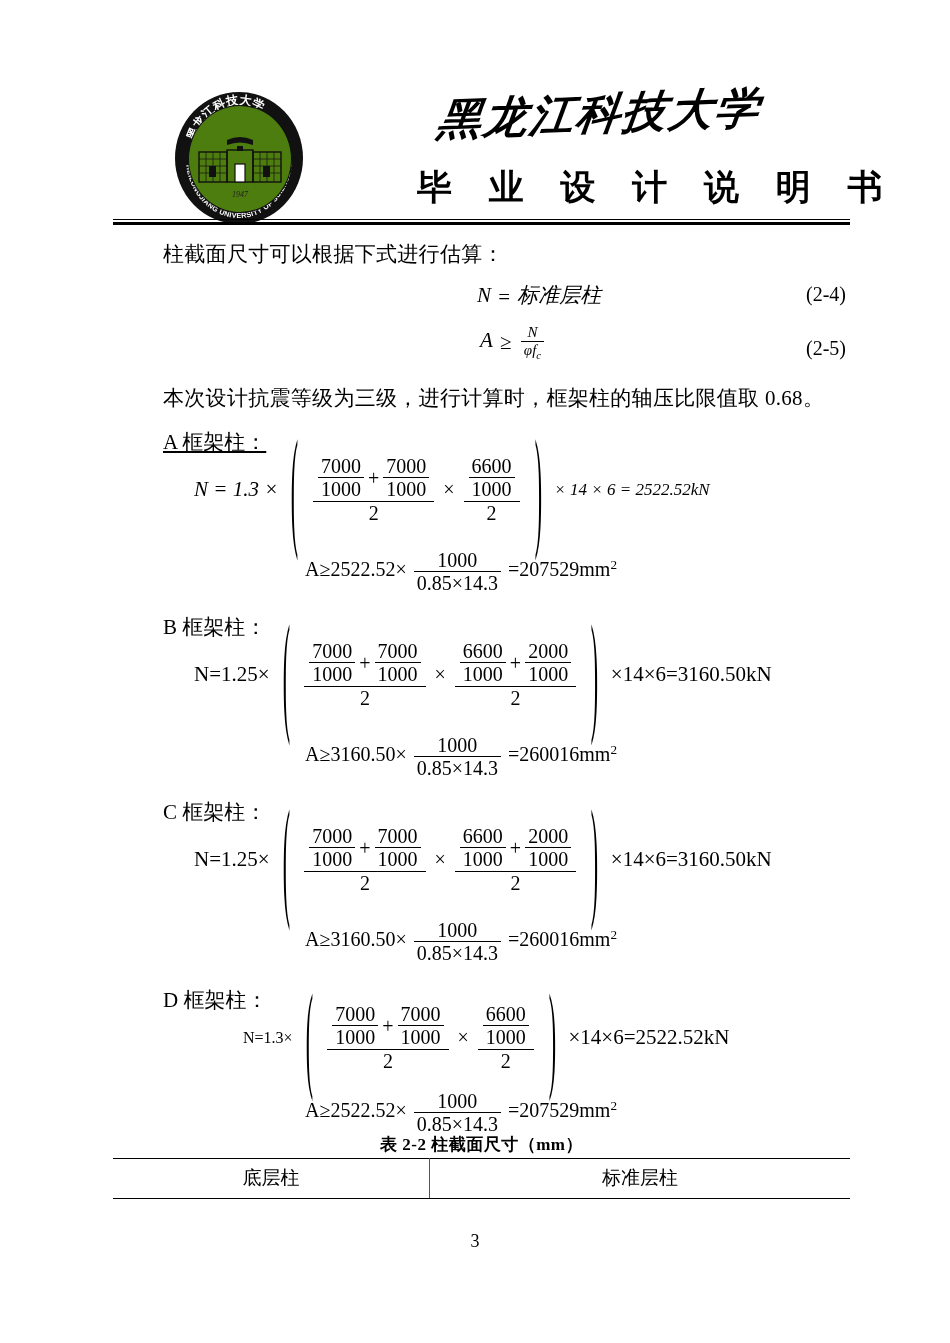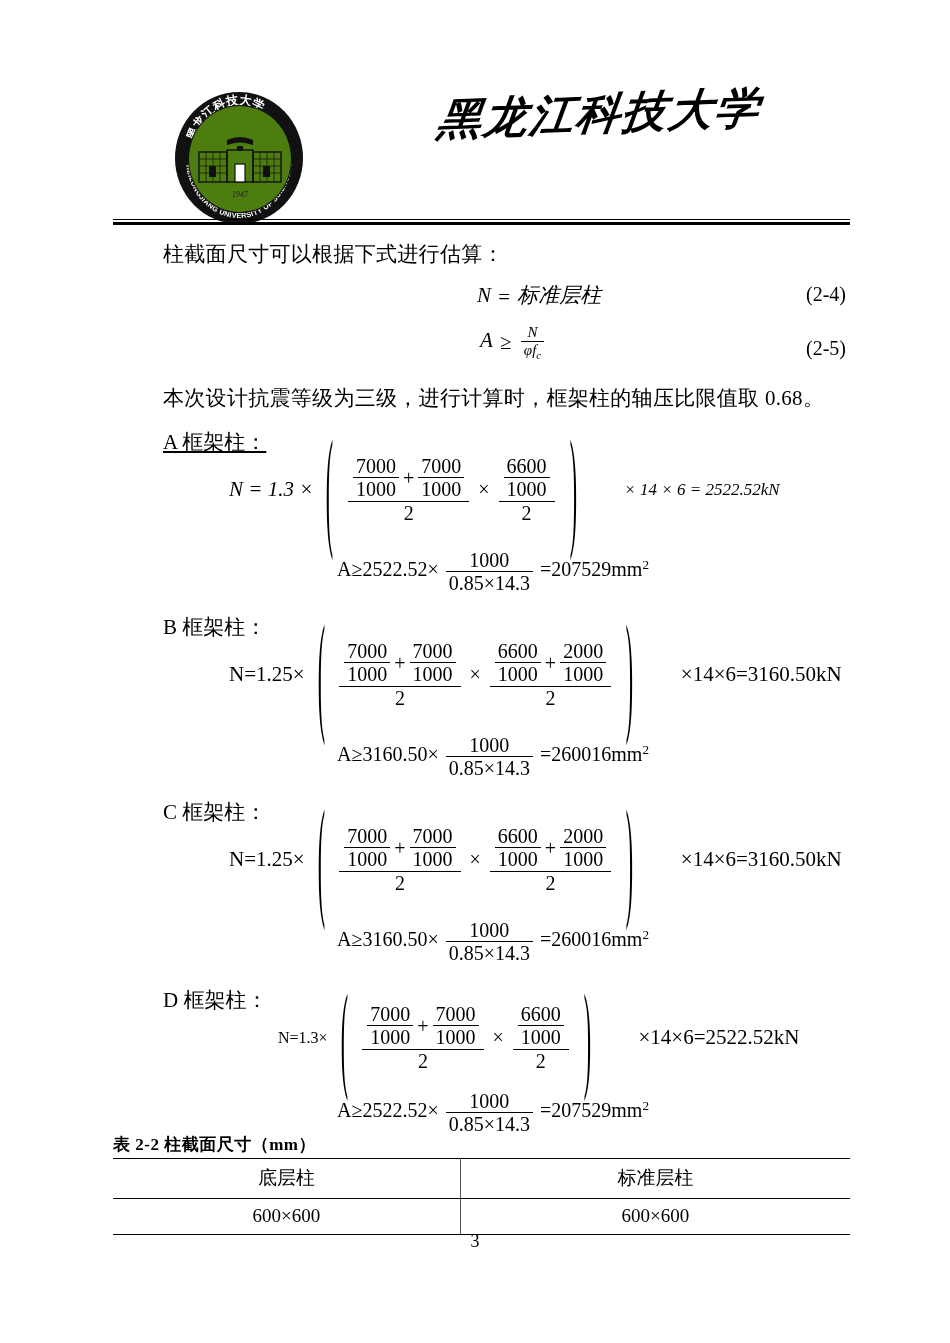--- a/index.html
+++ b/index.html
@@ -214,49 +214,47 @@
   }
 
   .formula-row {
     position: absolute;
     white-space: nowrap;
     font-size: 20px;
   }
   .formula-row .lead {
     display: inline-block;
     vertical-align: middle;
-    margin-left: 35px;
   }
 
   .section-label {
     position: absolute;
     font-size: 21px;
     white-space: nowrap;
   }
 
   
   .area-row {
     position: absolute;
     white-space: nowrap;
     font-size: 20px;
-    margin-left: 32px;
   }
   .sup {
     font-size: 0.66em;
     vertical-align: super;
     line-height: 0;
   }
 
   
   .table-caption {
     position: absolute;
     left: 113px;
     top: 1133px;
     width: 737px;
-    text-align: left;
+    text-align: center;
     font-size: 17px;
     font-weight: bold;
     letter-spacing: 0.5px;
     white-space: nowrap;
   }
   table.sizes {
     position: absolute;
     left: 113px;
     top: 1158px;
     width: 737px;
@@ -324,20 +322,21 @@
           </g>
           <rect x="12" y="30" width="7" height="11" fill="#111"></rect>
           <rect x="66" y="30" width="7" height="11" fill="#111"></rect>
           <rect x="38" y="28" width="10" height="18" fill="#fff" stroke="#111" stroke-width="1.2"></rect>
         </svg>
         <div class="seal-year">1947</div>
       </div>
     </div>
 
     <div class="uni-name">黑龙江科技大学</div>
+    <div class="doc-title">毕 业 设 计 说 明 书</div>
   </div>
 
   <div class="header-rule-thin"></div>
   <div class="header-rule-thick"></div>
 
   <div class="content">
 
     <div class="para" style="left:163px; top:240px;">柱截面尺寸可以根据下式进行估算：</div>
 
     <div class="disp-eq" style="left:477px; top:281px;">
@@ -526,23 +525,19 @@
     </div>
 
     <div class="table-caption">表 2-2 柱截面尺寸（mm）</div>
 
     <table class="sizes">
       <tbody>
         <tr class="hdr">
           <td class="first">底层柱</td>
           <td>标准层柱</td>
         </tr>
-        <tr class="val">
-          <td class="first">600×600</td>
-          <td>600×600</td>
-        </tr>
       </tbody>
     </table>
 
     <div class="page-num">3</div>
 
   </div>
 </div>
 
 </body></html>

